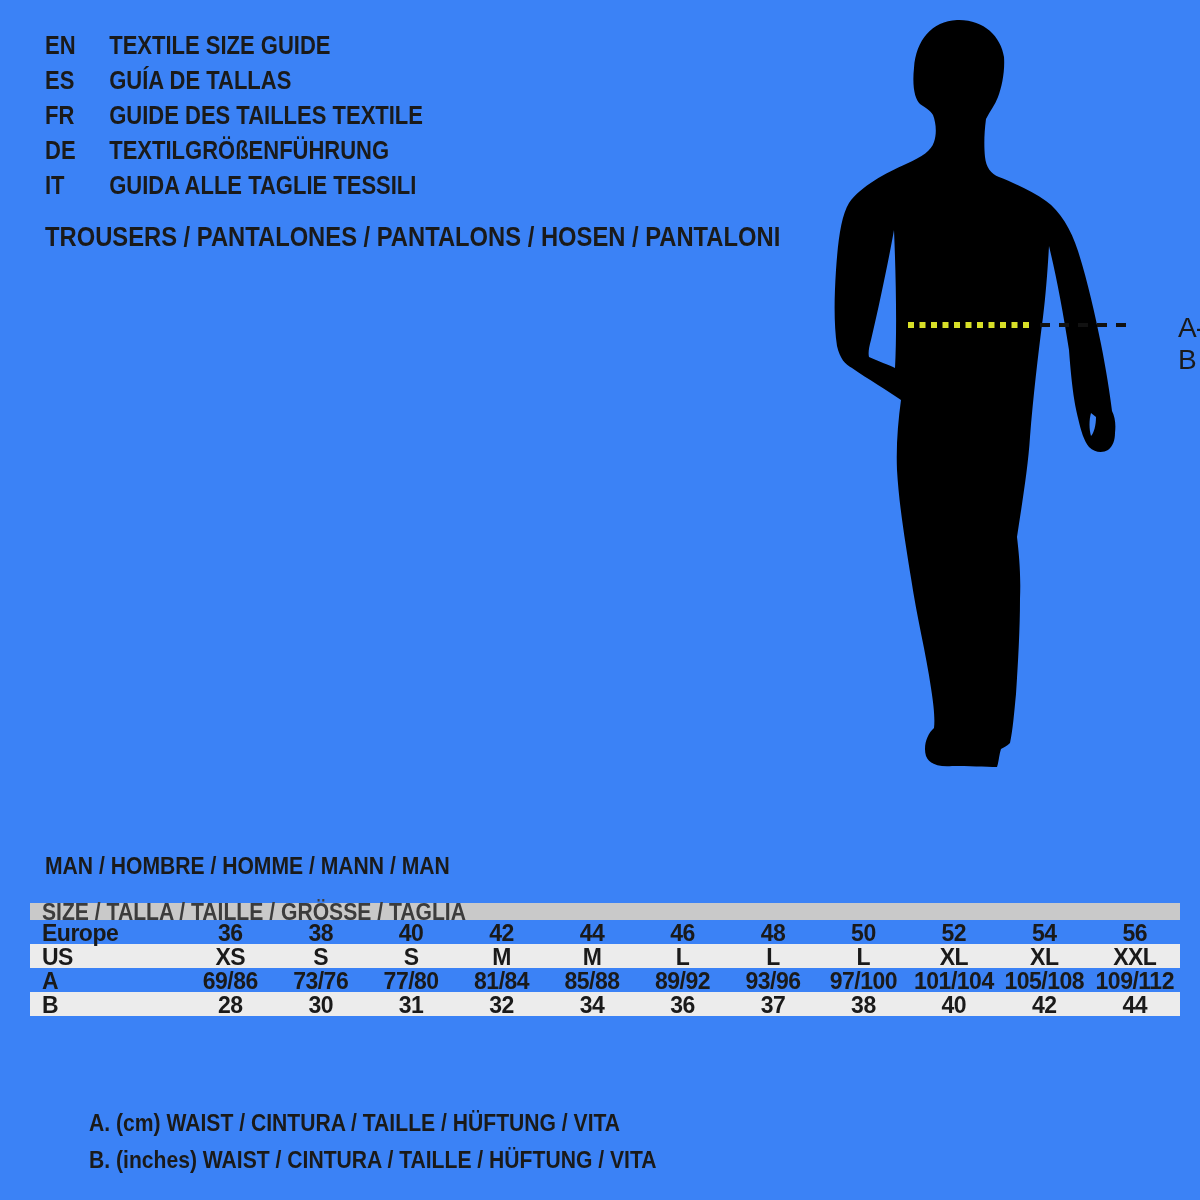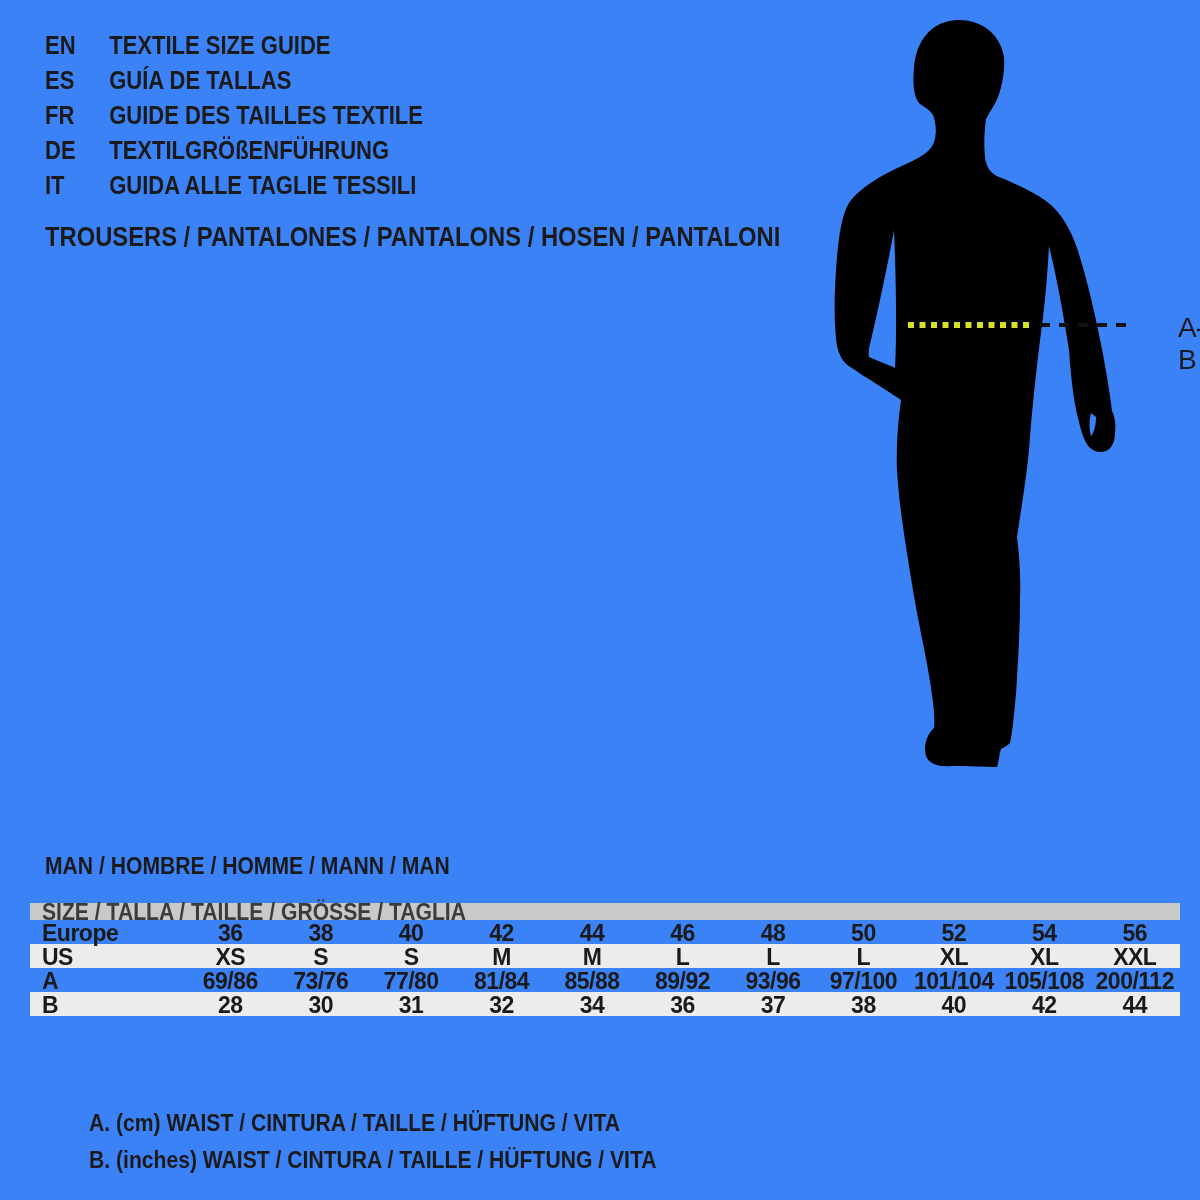--- a/index.html
+++ b/index.html
@@ -161,21 +161,21 @@
           <div class="cell">69/86</div>
           <div class="cell">73/76</div>
           <div class="cell">77/80</div>
           <div class="cell">81/84</div>
           <div class="cell">85/88</div>
           <div class="cell">89/92</div>
           <div class="cell">93/96</div>
           <div class="cell">97/100</div>
           <div class="cell">101/104</div>
           <div class="cell">105/108</div>
-          <div class="cell">200/112</div>
+          <div class="cell">109/112</div>
         </div>
         <div class="table-row alt">
           <div class="row-label">B</div>
           <div class="cell">28</div>
           <div class="cell">30</div>
           <div class="cell">31</div>
           <div class="cell">32</div>
           <div class="cell">34</div>
           <div class="cell">36</div>
           <div class="cell">37</div>

